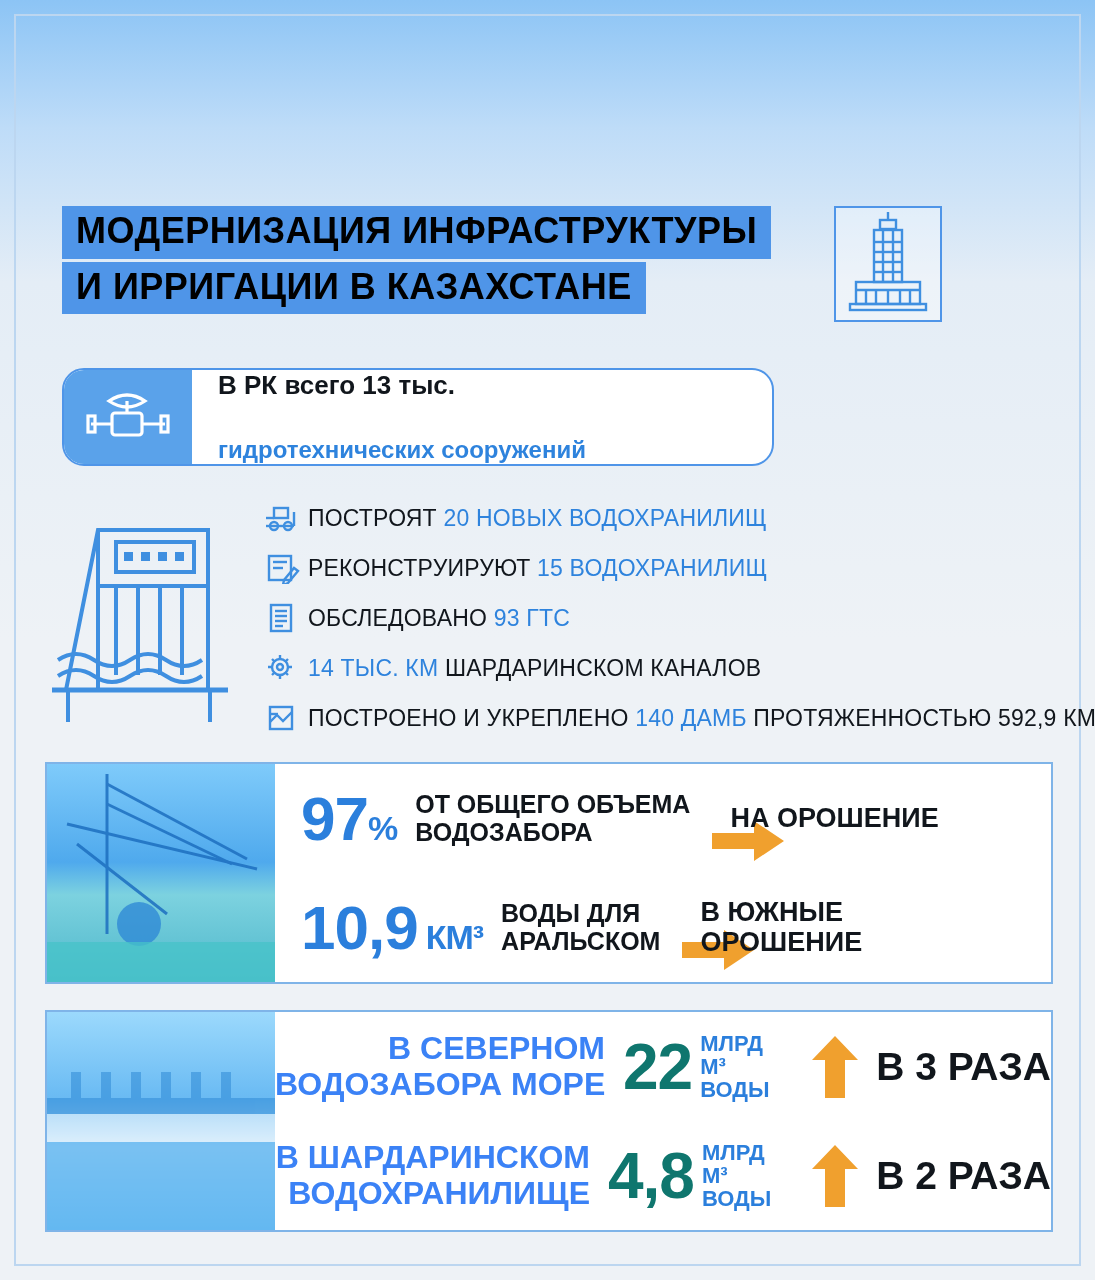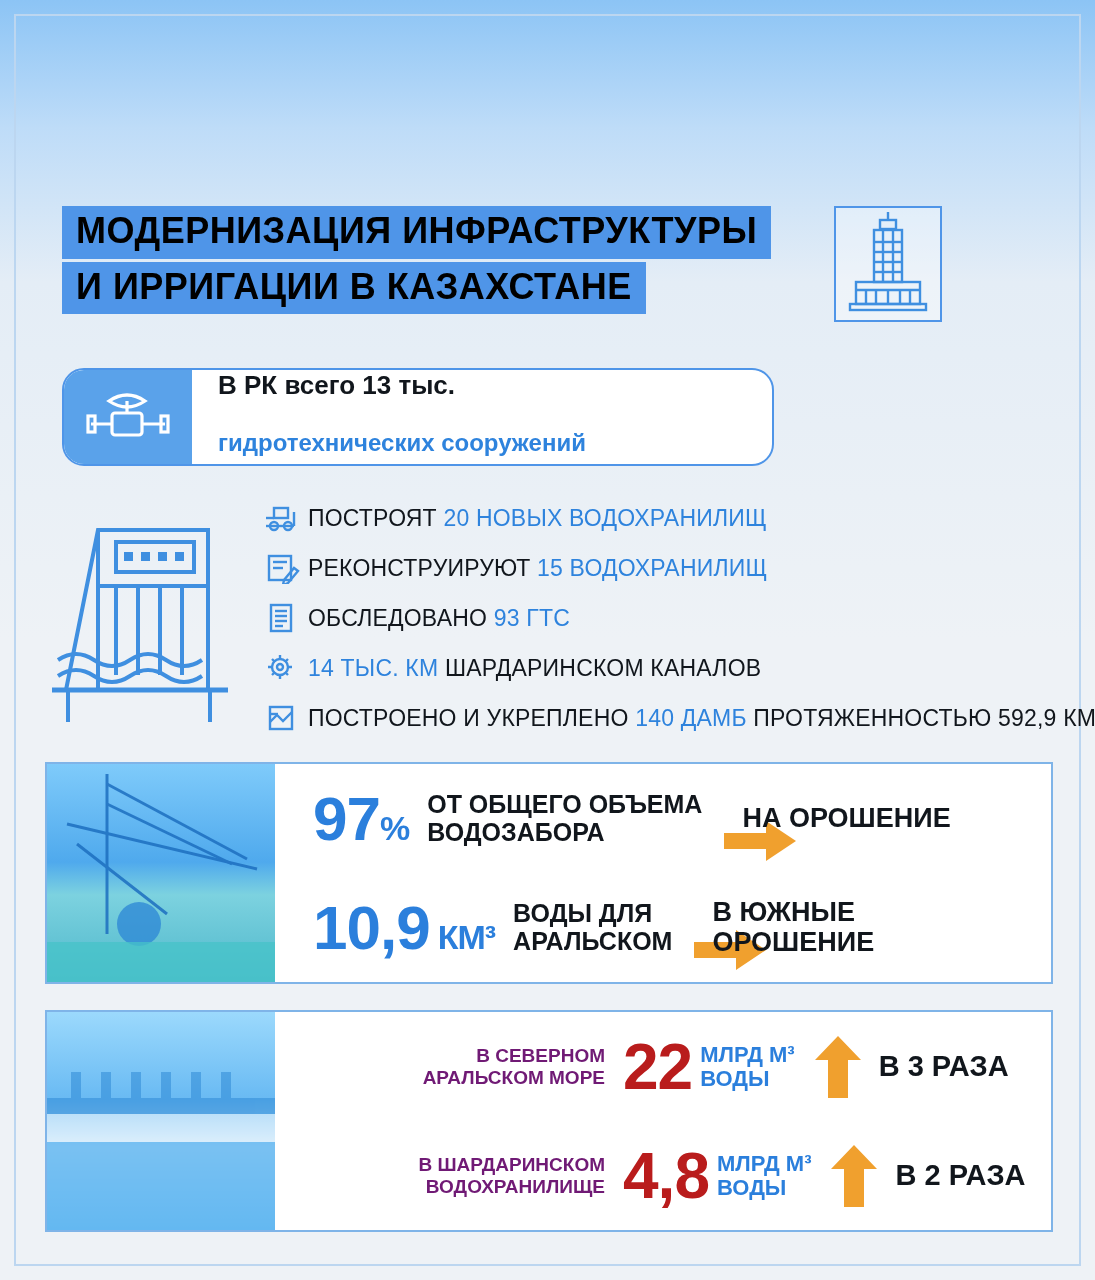--- a/index.html
+++ b/index.html
@@ -78,21 +78,21 @@
     width: 128px;
     background: #5aa2ea;
     display: flex;
     align-items: center;
     justify-content: center;
     flex: 0 0 128px;
   }
   .pill-text {
     display: flex;
     flex-direction: column;
-    justify-content: flex-start;
+    justify-content: space-between;
     padding-left: 26px;
   }
   .pill-line1 {
     color: #11161c;
     font-weight: bold;
     font-size: 26px;
     line-height: 1.18;
   }
   .pill-line2 {
     color: #2e83dd;
@@ -178,21 +178,21 @@
     right: 0;
     bottom: 0;
     display: flex;
     flex-direction: column;
     justify-content: center;
   }
   .row {
     display: flex;
     align-items: center;
     height: 50%;
-    padding-left: 38px;
+    padding-left: 26px;
     box-sizing: border-box;
   }
   .bignum {
     color: #2b7fdc;
     font-weight: bold;
     font-size: 62px;
     line-height: 1;
     letter-spacing: -1px;
   }
   .bignum .unit-sm {
@@ -226,43 +226,43 @@
   }
   
   .row-b {
     display: flex;
     align-items: center;
     height: 50%;
     box-sizing: border-box;
     padding-left: 0;
   }
   .label-right {
-    color: #701a75;
-    font-weight: bold;
-    font-size: 19px;
+    color: #3b82f6;
+    font-weight: bold;
+    font-size: 32px;
     line-height: 1.12;
     text-align: right;
     width: 330px;
     white-space: nowrap;
   }
   .num-b {
-    color: #b91c1c;
+    color: #0f766e;
     font-weight: bold;
     font-size: 64px;
     line-height: 1;
     margin-left: 18px;
     letter-spacing: -1px;
   }
   .arrow-up {
     margin: 0 16px 0 18px;
   }
   .times {
     color: #11161c;
     font-weight: bold;
-    font-size: 29px;
+    font-size: 39px;
     white-space: nowrap;
   }
   svg { display: block; }
 </style>
 </head>
 <body>
 
 <div class="poster">
   <div class="frame"></div>
 
@@ -487,21 +487,21 @@
         <g fill="#58b2ef" opacity="0.7">
           <rect x="0" y="130" width="228" height="88"></rect>
         </g>
       </svg>
     </div>
     <div class="panel-body">
 
       <div class="row-b">
         <span class="label-right">
           <span>В СЕВЕРНОМ</span><br>
-          <span>АРАЛЬСКОМ МОРЕ</span>
+          <span>ВОДОЗАБОРА МОРЕ</span>
         </span>
         <span class="num-b">22</span>
         <span class="unit-stack">
           <span>МЛРД М³</span><br>
           <span>ВОДЫ</span>
         </span>
         <span class="arrow-up">
           <svg width="50" height="66" viewBox="0 0 50 66">
             <path d="M25 2 L48 26 H35 V64 H15 V26 H2 Z" fill="#f0a02e"></path>
           </svg>

